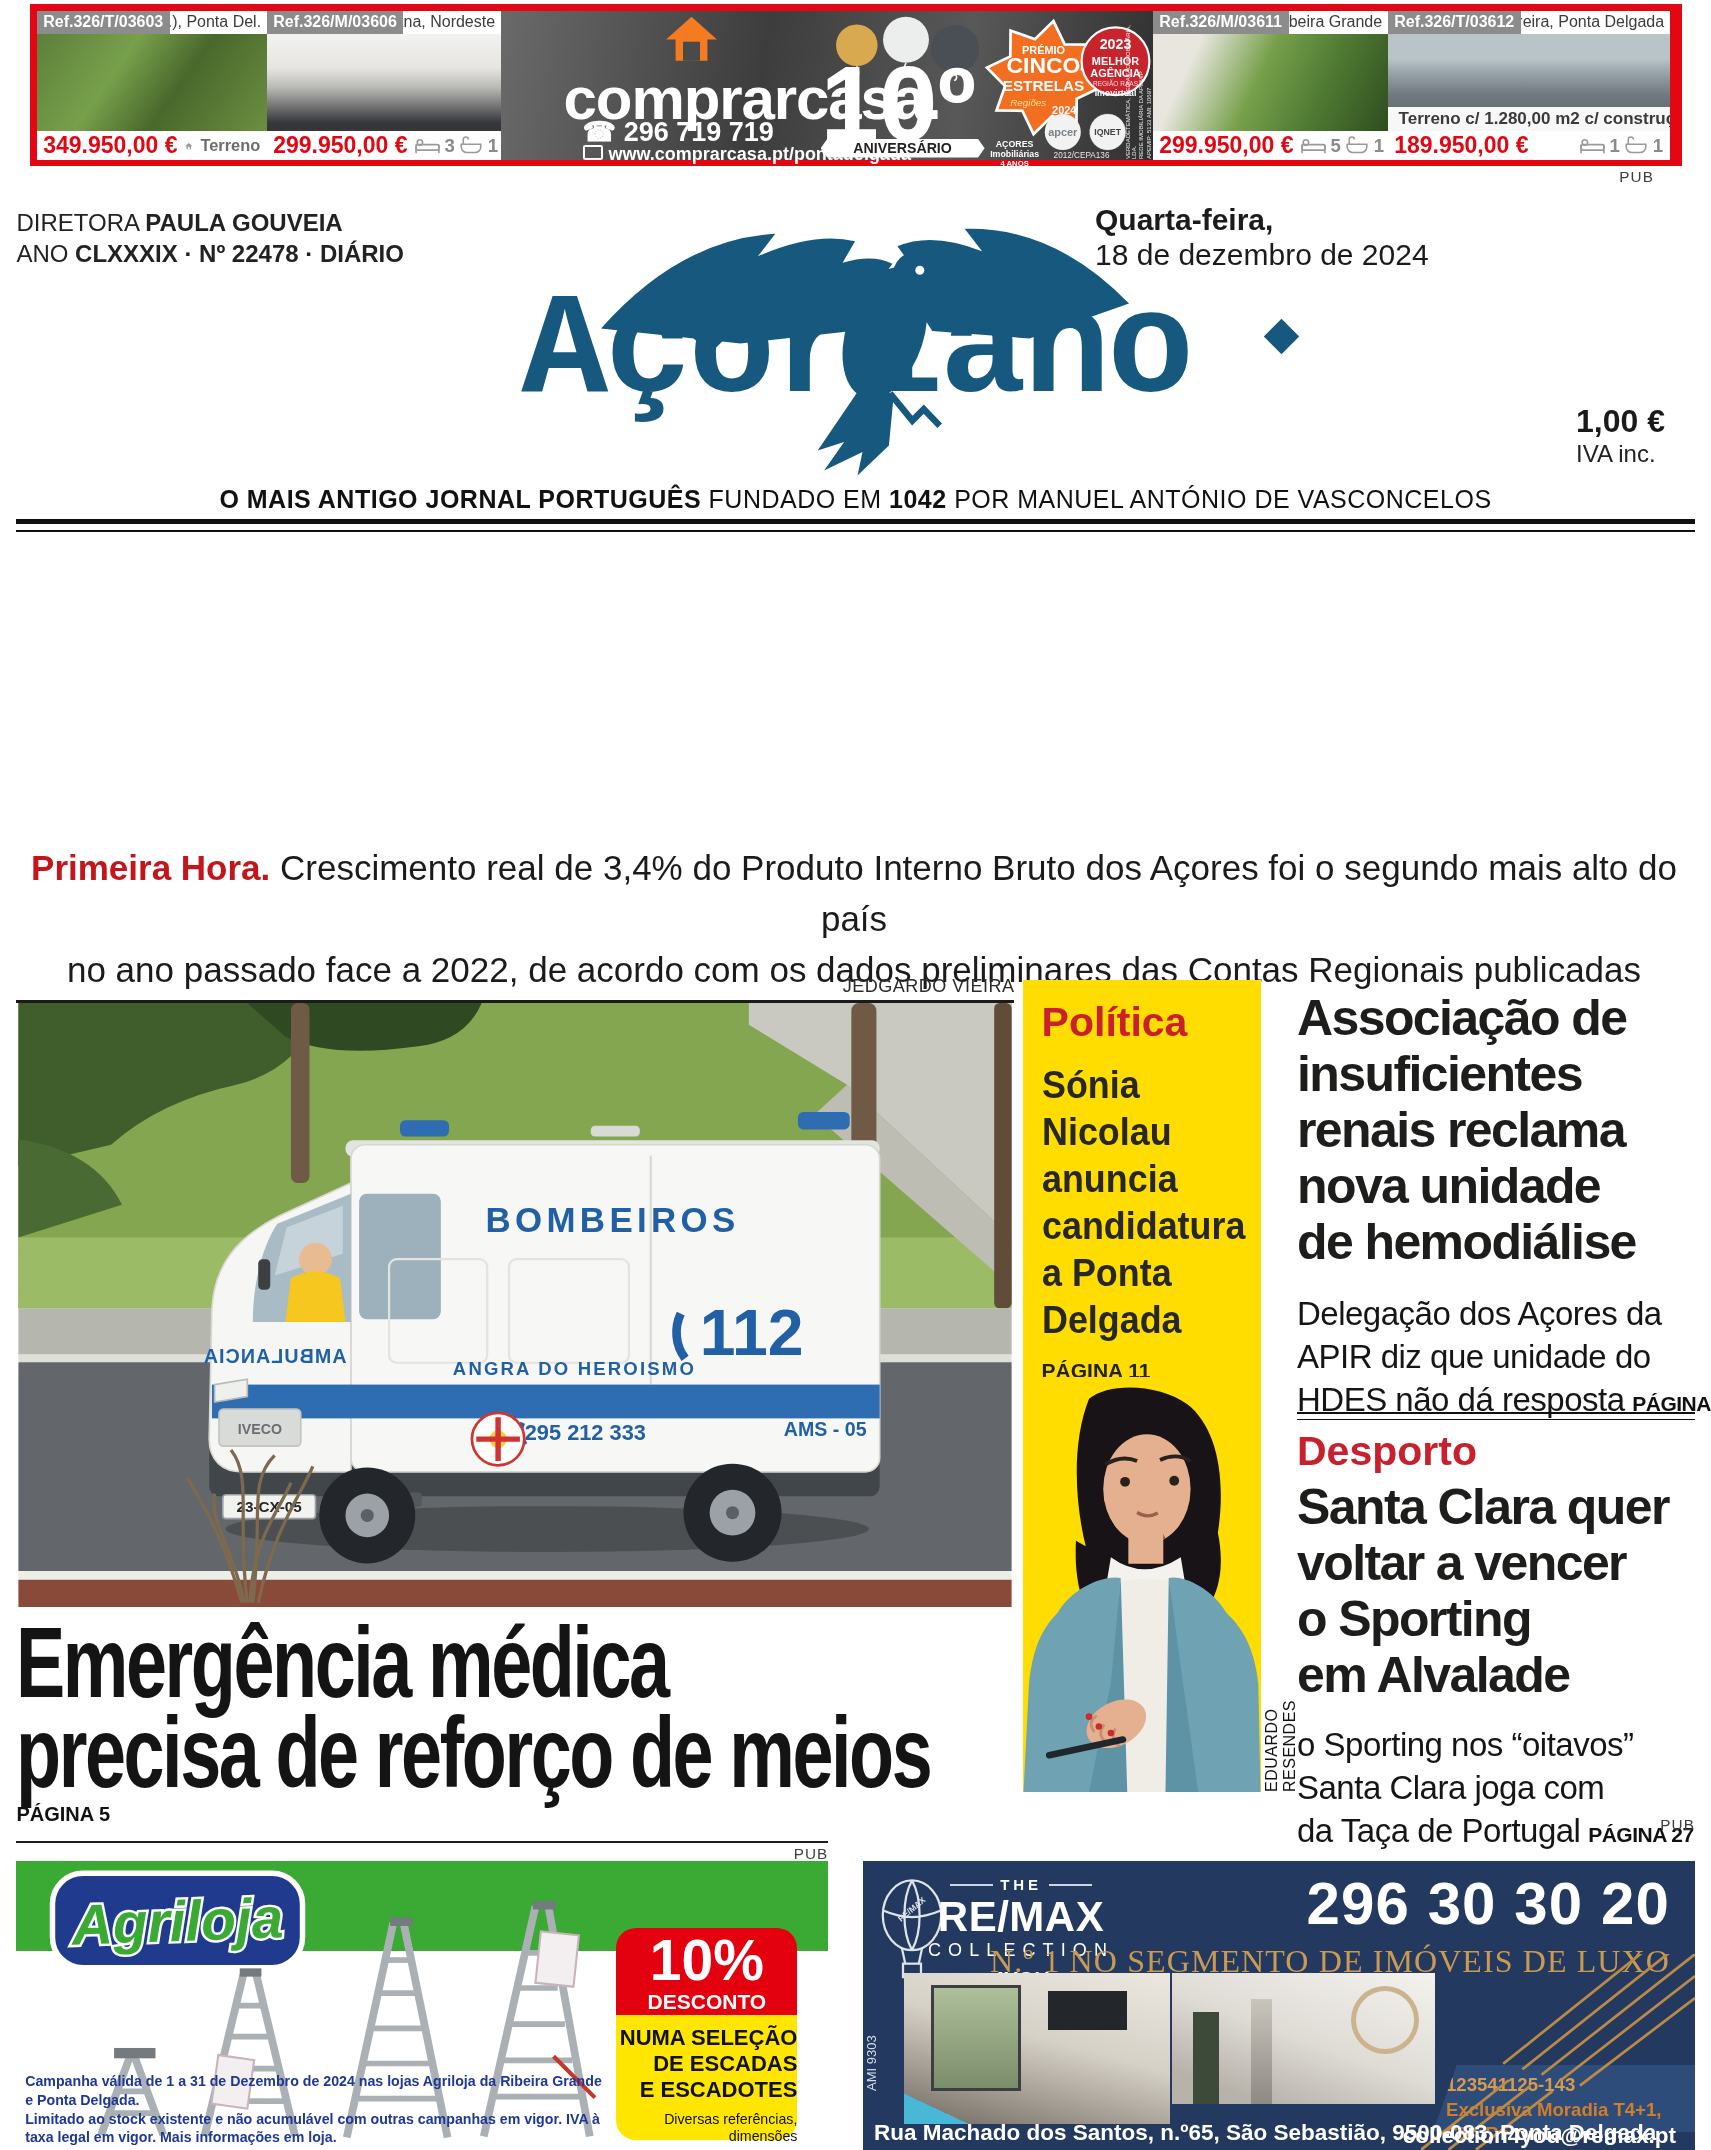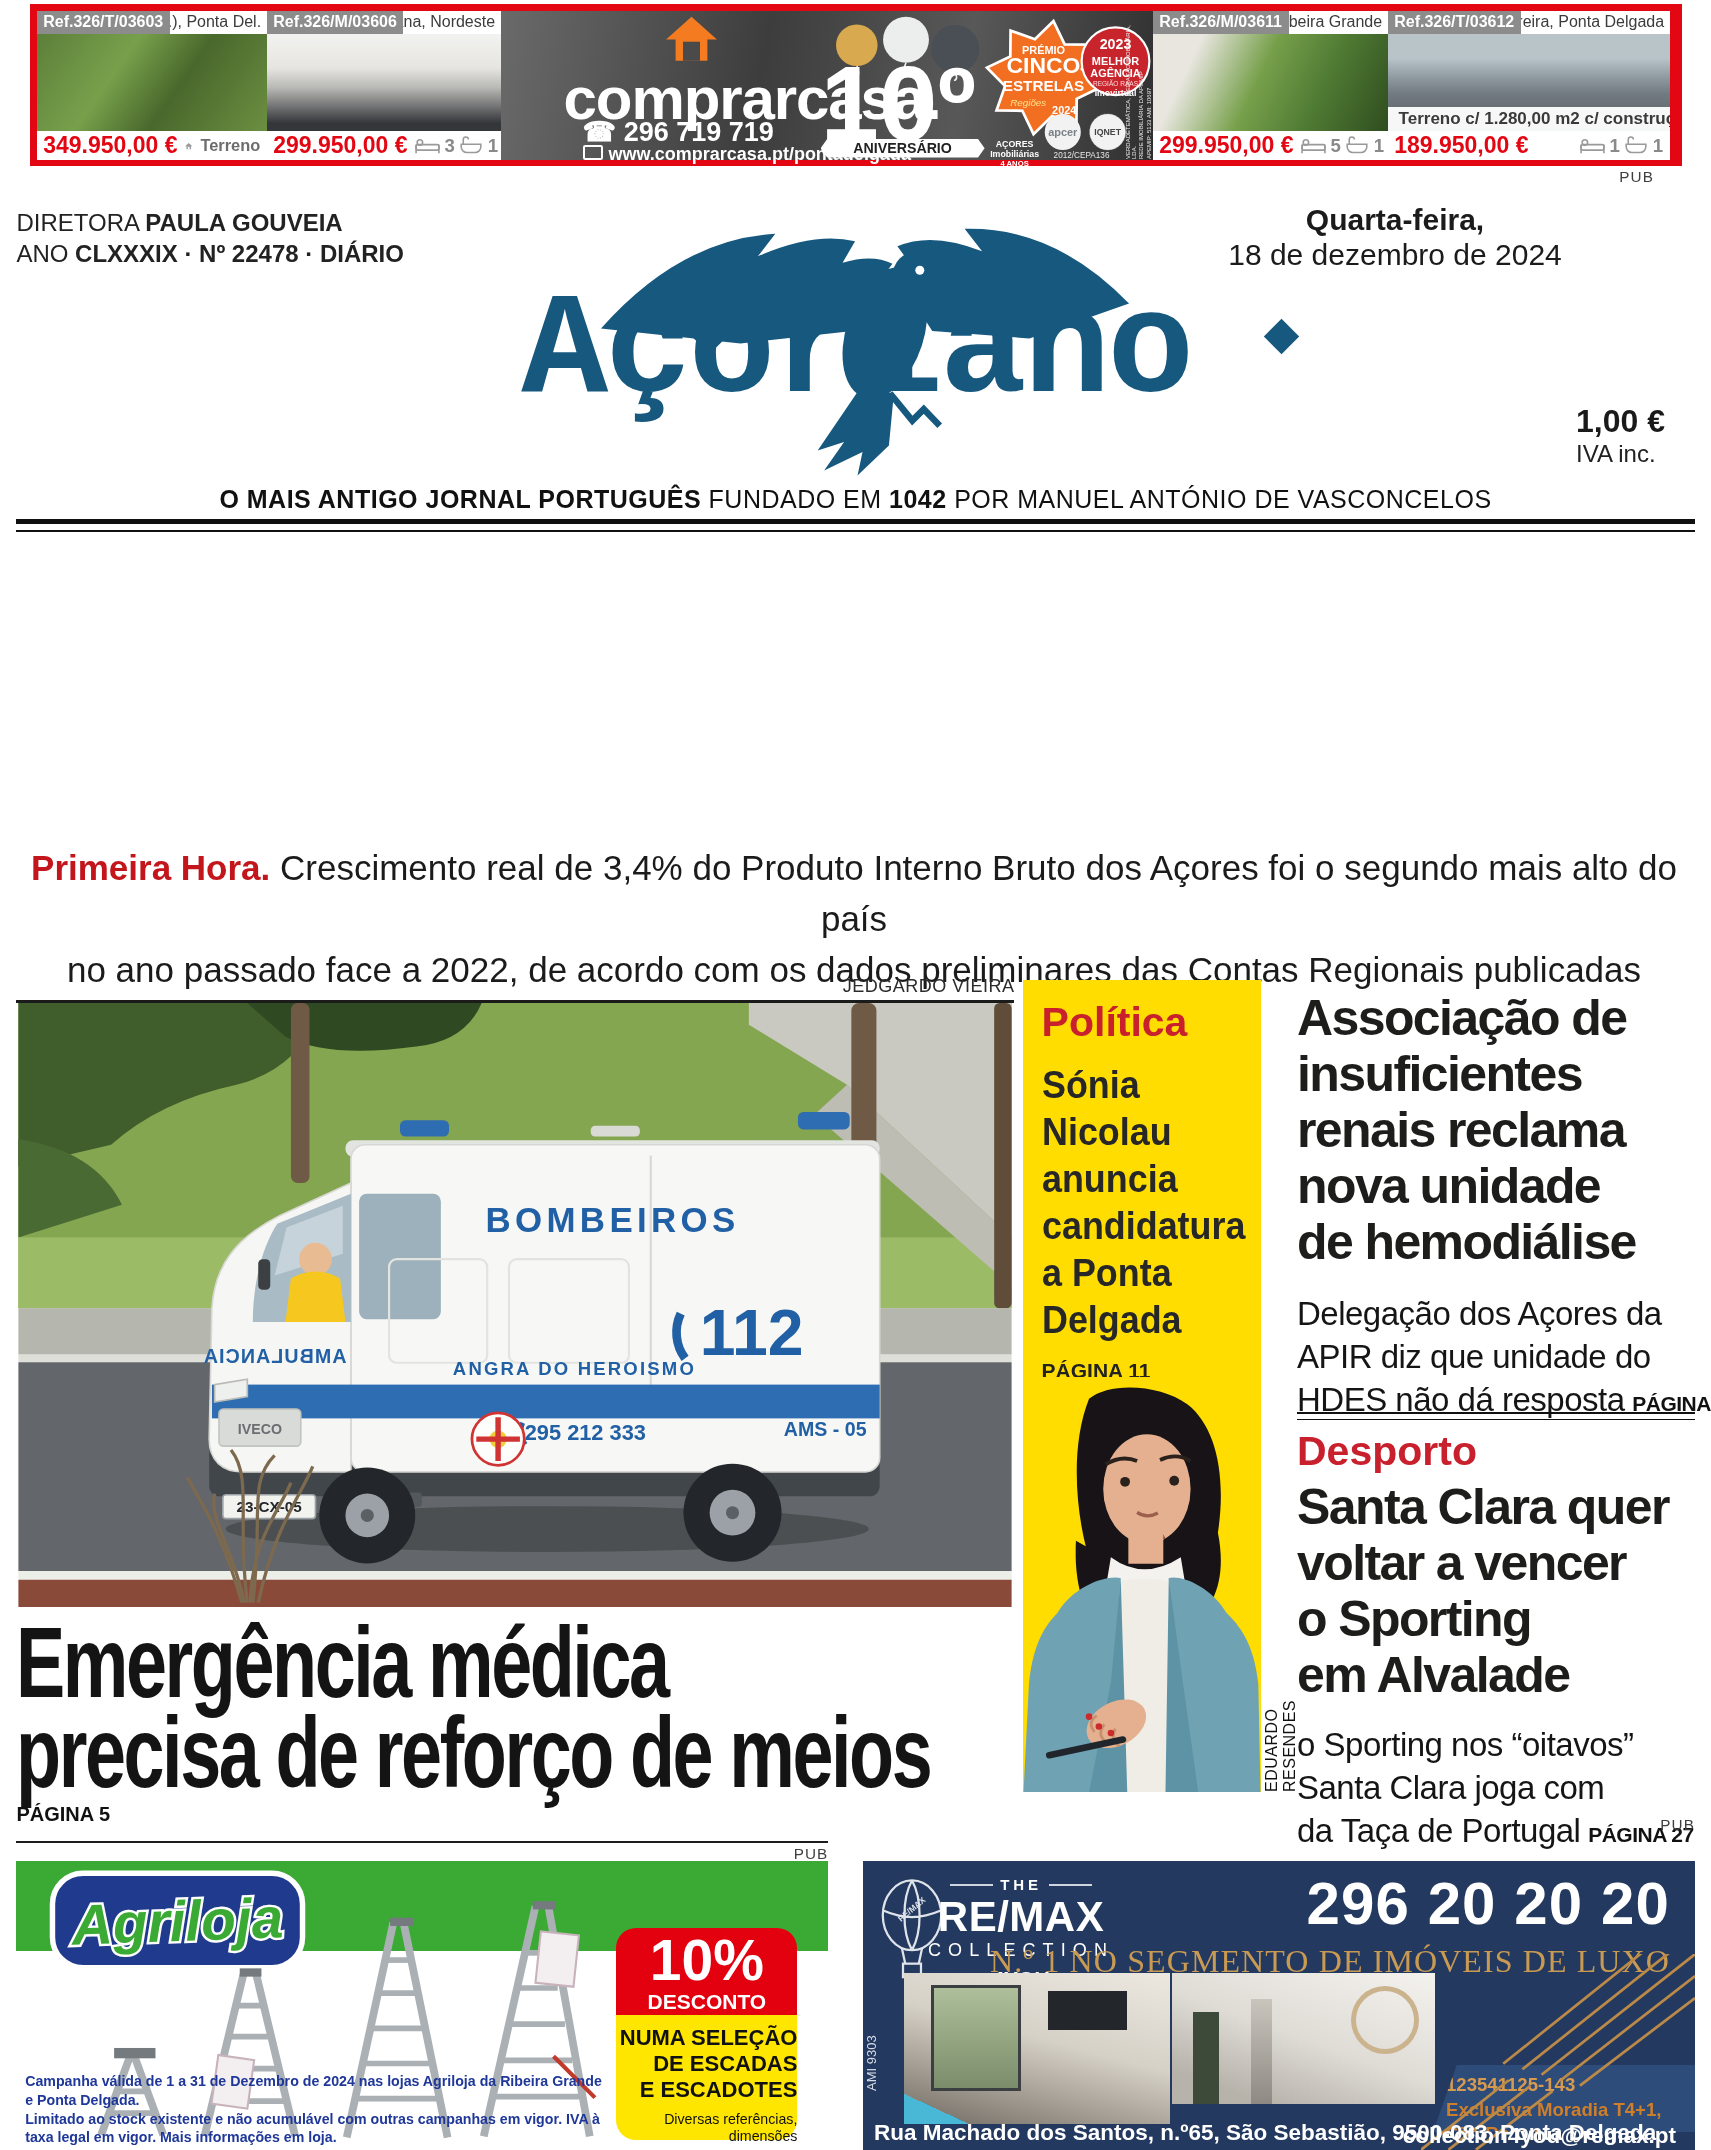--- a/index.html
+++ b/index.html
@@ -224,21 +224,21 @@
       </div>
     </div>
   </div>
 
   <div class="abs publbl" style="left:30px;top:168px;width:1624px;text-align:right">PUB</div>
 
   <div class="abs mh-small" style="left:16.4px;top:207px">
     <div><span class="light">DIRETORA </span><b>PAULA GOUVEIA</b></div>
     <div><span class="light">ANO </span><b>CLXXXIX · Nº 22478 · DIÁRIO</b></div>
   </div>
-  <div class="abs" style="left:1095px;top:202px;width:600px;text-align:center;font-size:30px;line-height:35px;color:#1b1b1b">
+  <div class="abs" style="left:1095px;top:202px;width:600px;text-align:left;font-size:30px;line-height:35px;color:#1b1b1b">
     <div style="font-weight:bold">Quarta-feira,</div>
     <div class="light">18 de dezembro de 2024</div>
   </div>
 
   <svg class="abs" style="left:591px;top:175px" width="548" height="307" viewBox="0 0 1100 600">
     <g fill="#17587f">
       <path d="M20,300 Q180,120 370,110 L335,155 Q450,105 530,125 L505,168 Q565,150 605,170 L565,225 L525,305 L300,330 Z"></path>
       <path d="M1080,250 Q930,95 750,100 L785,145 Q685,105 615,135 L648,180 Q598,170 578,192 L640,235 L685,305 L880,320 Z"></path>
       <ellipse cx="590" cy="310" rx="78" ry="135" transform="rotate(18 590 310)"></ellipse>
       <circle cx="655" cy="195" r="50"></circle>
@@ -508,21 +508,21 @@
           <span class="hline"></span>
         </div>
       <div style="font-size:42px;font-weight:bold;letter-spacing:0.5px;line-height:47px">RE/MAX</div>
       <div style="font-size:18px;letter-spacing:7.1px">COLLECTION</div>
       <div style="display:flex;align-items:center;gap:6.6px;width:86%;margin-top:5.5px">
           <span class="hline"></span>
           <span style="font-size:21px;font-weight:bold">4YOU</span>
           <span class="hline"></span>
         </div>
     </div>
-    <div class="abs" style="right:25px;top:7.7px;font-size:60px;font-weight:bold;letter-spacing:1.1px">296 20 20 20</div>
+    <div class="abs" style="right:25px;top:7.7px;font-size:60px;font-weight:bold;letter-spacing:1.1px">296 30 30 20</div>
     <div class="abs rm-tag" style="right:25px;top:82px">N.º 1 NO SEGMENTO DE IMÓVEIS DE LUXO</div>
     <div class="abs" style="left:41px;top:112px;width:266px;height:151px;background:
         linear-gradient(25deg,#49b8d6 0 11%,rgba(0,0,0,0) 11%),
         linear-gradient(195deg,#ece8e0,#d6d1c7 45%,#9a938a 78%,#6e6961)">
       <div class="abs" style="left:54%;top:12%;width:30%;height:26%;background:#23262a"></div>
       <div class="abs" style="left:10%;top:8%;width:34%;height:70%;background:linear-gradient(180deg,#aebf9a,#7b8d6b);border:3.3px solid #3c3f42;box-sizing:border-box"></div>
     </div>
     <div class="abs" style="left:309px;top:112px;width:263px;height:131px;background:linear-gradient(200deg,#f4f2ee,#dfdcd6 50%,#b7b2aa 85%)">
       <div class="abs" style="left:68%;top:10%;width:26%;height:52%;border-radius:50%;border:5.5px solid #cbb38e;box-sizing:border-box"></div>
       <div class="abs" style="left:8%;top:30%;width:10%;height:70%;background:#3d4a3a"></div>

